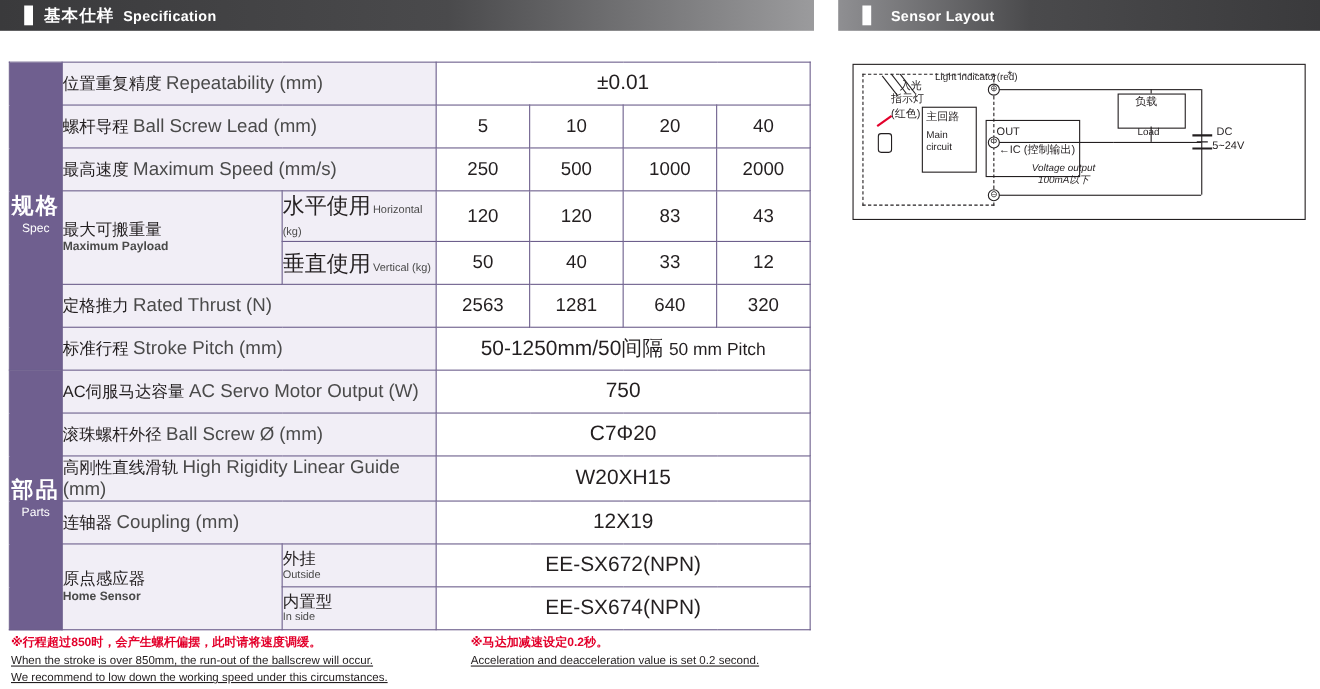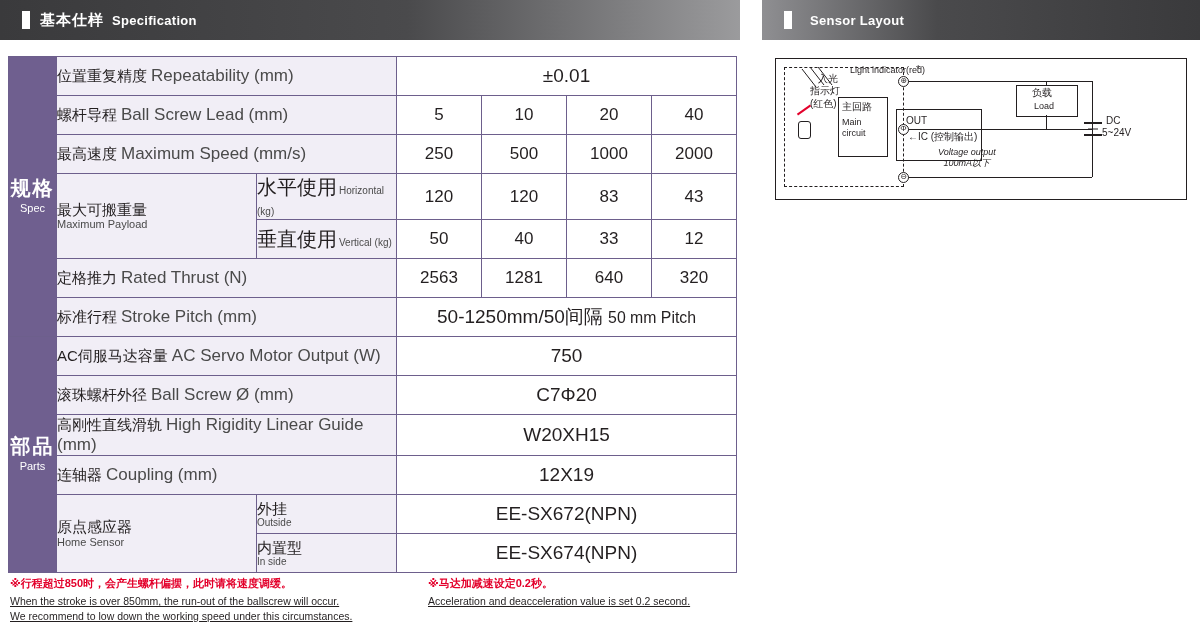--- a/index.html
+++ b/index.html
@@ -3,21 +3,21 @@
 <meta charset="utf-8">
 <style>
   html,body{margin:0;padding:0;}
   body{
     width:1200px;height:626px;background:#ffffff;
     font-family:"Liberation Sans","DejaVu Sans",sans-serif;
     color:#231f20;position:relative;overflow:hidden;
   }
   
   .hdr{
-    position:absolute;height:40px;
+    position:absolute;height:28px;
     background:linear-gradient(to right,#3a3a3c 0%,#4a4a4c 55%,#9b9b9d 100%);
     display:flex;align-items:center;
   }
   .hdr .bar{width:8px;height:18px;background:#ffffff;margin-left:22px;margin-right:10px;}
   .hdr .cn{color:#ffffff;font-size:15px;font-weight:bold;letter-spacing:1px;}
   .hdr .en{color:#ffffff;font-size:13px;font-weight:bold;margin-left:8px;letter-spacing:.3px;}
   #hdr-left{left:0;top:0;width:740px;}
   #hdr-right{left:762px;top:0;width:438px;
     background:linear-gradient(to right,#8f8f92 0%,#4a4a4c 40%,#3a3a3c 100%);}
   #hdr-right .bar{background:#ffffff;}
@@ -46,21 +46,21 @@
   }
   .sublabel .cn{font-size:20px;}
   .sublabel .en{font-size:10px;color:#4a4a4a;margin-left:2px;}
   .sublabel2{padding-left:8px;background:#f1eef6 !important;width:140px;line-height:1.15;}
   .sublabel2 .cn{font-size:15px;display:block;}
   .sublabel2 .en{font-size:10px;color:#4a4a4a;display:block;}
   .val{text-align:center;font-size:17px;}
   .valbig{text-align:center;font-size:19px;}
   .merge2{line-height:1.1;padding-left:10px;background:#f1eef6 !important;}
   .merge2 .cn{font-size:15px;display:block;}
-  .merge2 .en{font-size:11px;color:#4a4a4a;display:block;}
+  .merge2 .en{font-size:11px;color:#4a4a4a;display:block;font-weight:bold;}
 
   
   .notes{position:absolute;left:10px;top:576px;width:730px;}
   .note-col{position:absolute;top:0;}
   .note-red{color:#e3002b;font-size:11px;font-weight:bold;margin-bottom:3px;}
   .note-txt{color:#231f20;font-size:10.5px;line-height:1.45;text-decoration:underline;}
   #note-a{left:0;width:400px;}
   #note-b{left:418px;width:320px;}
 
   
@@ -281,21 +281,21 @@
   </svg>
 
   <div class="dg-text" style="left:74px;top:6px;">Light indicator(red)</div>
   <div class="dg-cn" style="left:42px;top:14px;">入光</div>
   <div class="dg-cn" style="left:34px;top:26px;white-space:pre-line;">指示灯
 (红色)</div>
   <div class="dg-cn" style="left:66px;top:42px;">主回路</div>
   <div class="dg-text" style="left:66px;top:58px;white-space:pre-line;">Main
 circuit</div>
   <div class="dg-cn" style="left:256px;top:28px;">负载</div>
-  <div class="dg-text" style="left:258px;top:42px;">Load</div>
+  <div class="dg-text" style="left:258px;top:56px;">Load</div>
   <div class="dg-text" style="left:130px;top:56px;font-size:10px;">OUT</div>
   <div class="dg-cn" style="left:132px;top:72px;">←IC (控制输出)</div>
   <div class="dg-text" style="left:162px;top:88px;white-space:pre-line;text-align:center;font-style:italic;">Voltage output
 100mA以下</div>
   <div class="dg-text" style="left:330px;top:56px;font-size:10px;">DC</div>
   <div class="dg-text" style="left:326px;top:68px;font-size:10px;">5~24V</div>
   <div class="dg-text" style="left:140px;top:4px;font-size:11px;">*</div>
 </div>
 
 </body></html>

